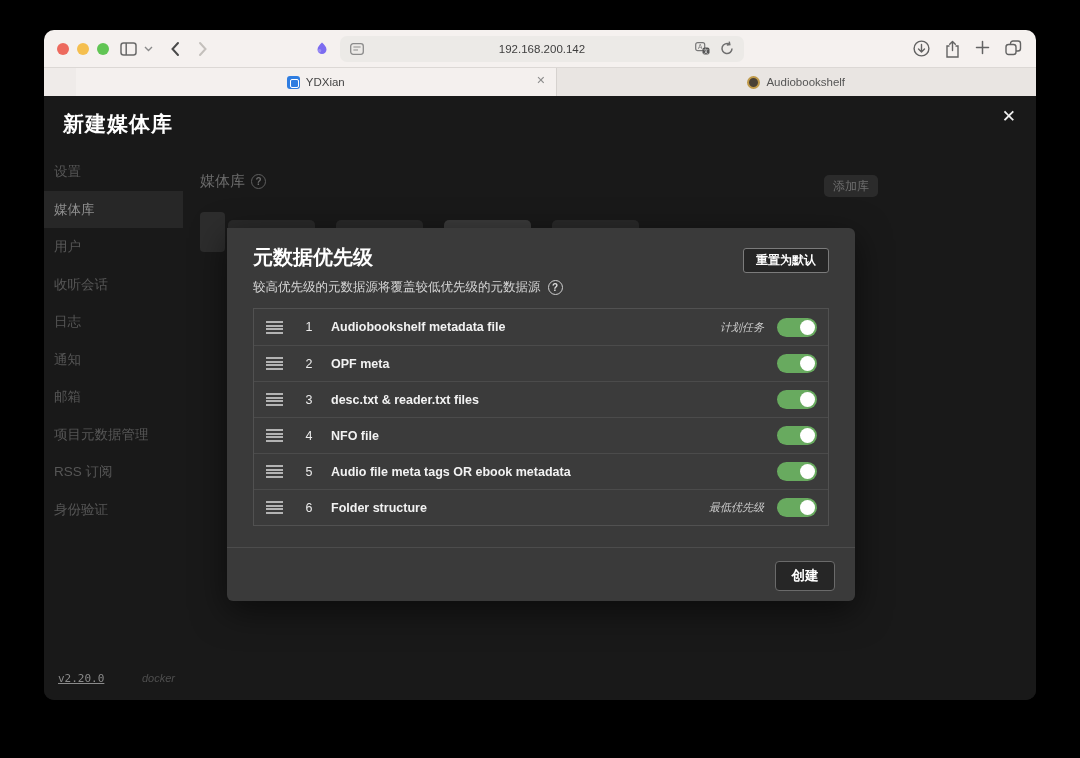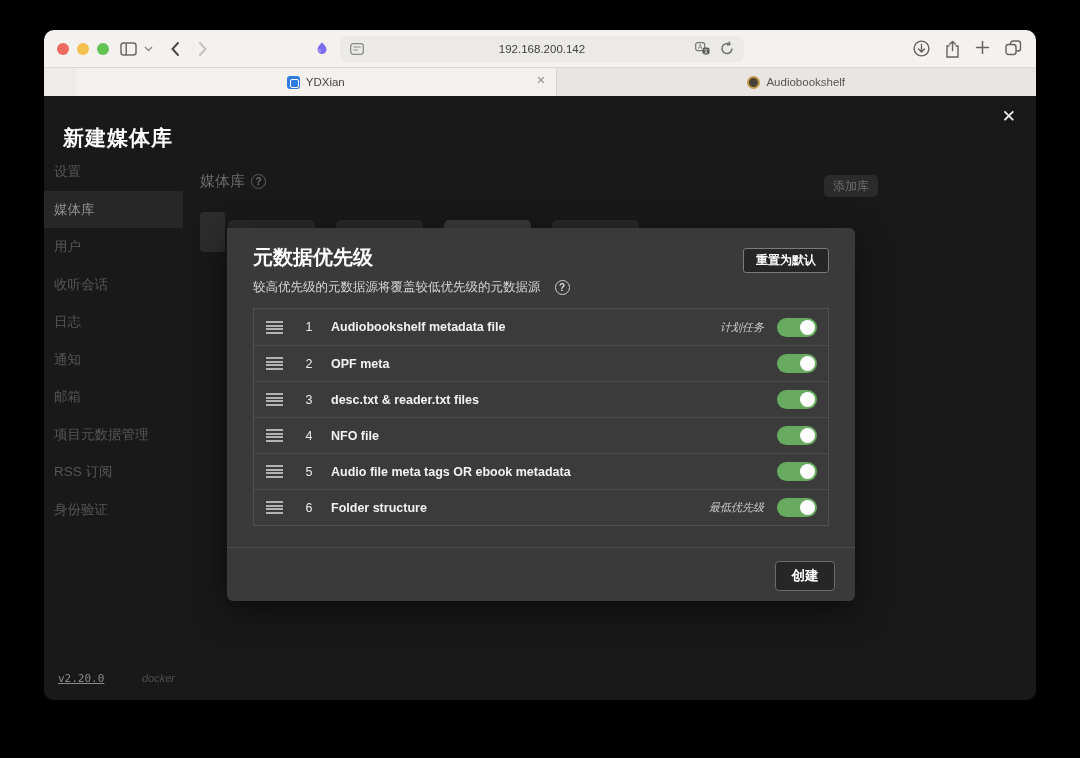--- a/index.html
+++ b/index.html
@@ -27,21 +27,21 @@
   .btab.unfocused { background:#e9e5e2; border-left:1px solid #d6d2cf; color:#555; }
   .btab-close { position:absolute; right:10px; top:6px; font-size:11px; color:#8d8d8d; cursor:default; }
   .fav-ydx { width:13px; height:13px; border-radius:3px; background:#2f7de1; position:relative; }
   .fav-ydx::after { content:""; position:absolute; left:3px; top:3px; width:7px; height:7px;
                     border:1.6px solid #fff; border-radius:2px; }
   .fav-abs { width:13px; height:13px; border-radius:50%; background:#4a4136; border:2px solid #c09a4a; }
 
   
   .app { position:relative; height:604px; background:#191919; }
 
-  .modal-title { position:absolute; left:19px; top:28px; font-size:21px; font-weight:bold; color:#fff; letter-spacing:1px;text-align:right; }
+  .modal-title { position:absolute; left:19px; top:14px; font-size:21px; font-weight:bold; color:#fff; letter-spacing:1px;text-align:right; }
   .modal-close { position:absolute; right:20px; top:10px; font-size:17px; color:#f0f0f0; cursor:pointer; }
 
   
   .sidebar { position:absolute; left:0; top:57px; width:139px; }
   .side-item { height:37.5px; line-height:37.5px; padding-left:10px; font-size:13.5px; color:#565656; cursor:pointer; }
   .side-item.selected { background:#272727; color:#8f8f8f; }
   .bg-heading { position:absolute; left:156px; top:76px; font-size:15px; color:#6b6b6b; display:flex; align-items:center; gap:6px; }
   .bg-add-btn { position:absolute; left:780px; top:79px; width:54px; height:22px; background:#2b2b2b;
                 border-radius:5px; color:#6f6f6f; font-size:12px; text-align:center; line-height:22px; }
   .bg-dim-box { position:absolute; left:156px; top:116px; width:25px; height:40px; background:#2d2d2d; border-radius:4px; }
@@ -51,21 +51,21 @@
   .mtab { width:87px; height:32px; line-height:32px; text-align:center; font-size:13px;
           border-radius:5px 5px 0 0; background:#292929; color:#c6c6c6; cursor:pointer; }
   .mtab.active { background:var(--panel); color:#fff; font-weight:bold; }
 
   .panel { position:absolute; left:183px; top:132px; width:628px; height:373px; background:var(--panel);
            border-radius:0 6px 6px 6px; box-shadow:0 10px 34px rgba(0,0,0,.55); }
   .panel-head { position:absolute; left:26px; top:16px; font-size:20px; font-weight:bold; color:#fff; }
   .reset-btn { position:absolute; right:26px; top:20px; height:25px; padding:0 12px; background:#262626;
                border:1px solid #7b7b7b; border-radius:3px; color:#fff; font-size:12px; font-weight:bold;
                line-height:23px; cursor:pointer; }
-  .panel-desc { position:absolute; left:26px; top:51px; font-size:12.5px; color:#d6d6d6; display:flex; align-items:center; gap:14px; }
+  .panel-desc { position:absolute; left:26px; top:51px; font-size:12.5px; color:#d6d6d6; display:flex; align-items:center; gap:7px; }
   .help { width:15px; height:15px; border:1.4px solid #cfcfcf; border-radius:50%; color:#dedede;
           font-size:10px; font-weight:bold; display:inline-flex; align-items:center; justify-content:center; }
   .help.dim { border-color:#5f5f5f; color:#6b6b6b; }
 
   .plist { position:absolute; left:26px; top:80px; width:576px; border:1px solid #515151; }
   .prow { height:36px; display:flex; align-items:center; padding:0 11px 0 8px; background:#3b3b3b; }
   .prow + .prow { border-top:1px solid #4b4b4b; }
   .handle { width:17px; height:13px; margin:0 19px 0 4px; cursor:grab;
             background:repeating-linear-gradient(to bottom, #b3b3b3 0 2px, transparent 2px 3.7px); }
   .pnum { width:14px; font-size:12.5px; color:#ececec; margin-right:15px; text-align:center; }

